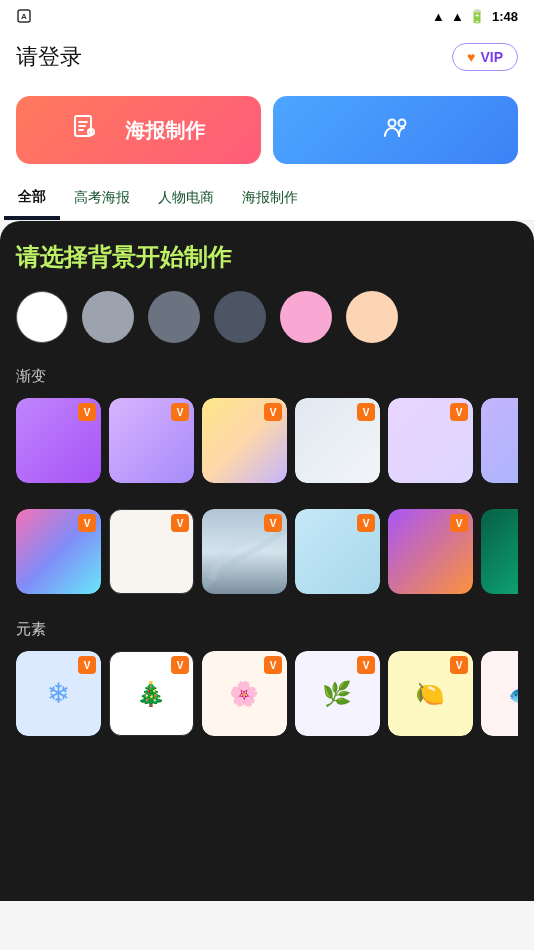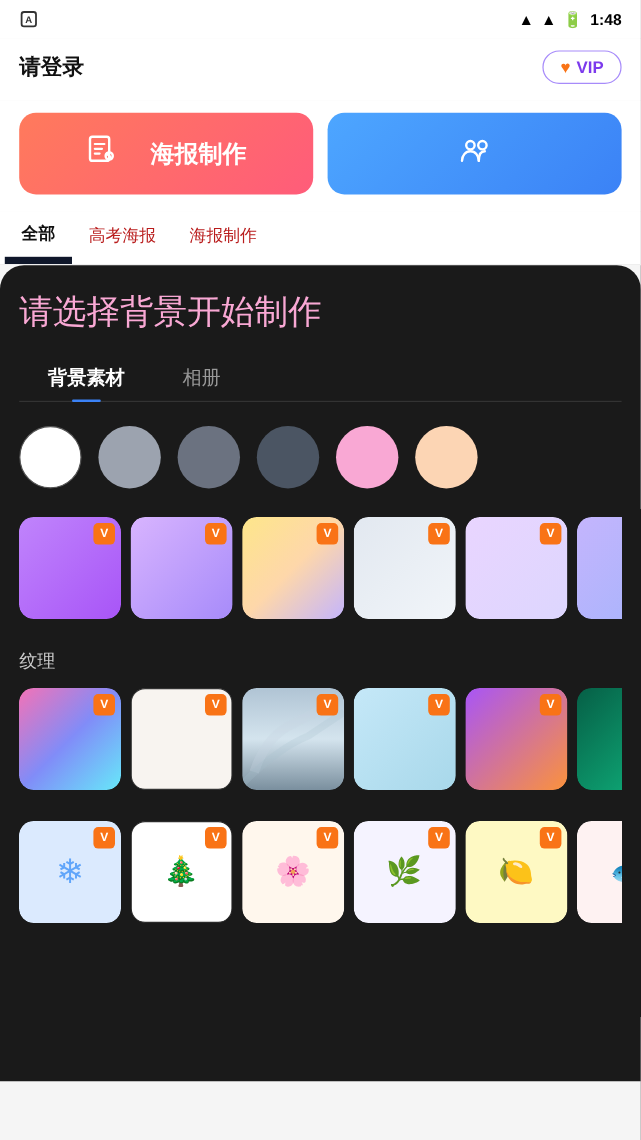--- a/index.html
+++ b/index.html
@@ -25,21 +25,21 @@
     .status-right { display: flex; align-items: center; gap: 6px; font-size: 13px; font-weight: 600; }
 
     
     .header {
       background: #fff;
       display: flex;
       justify-content: space-between;
       align-items: center;
       padding: 10px 16px 14px;
     }
-    .header-title { font-size: 18px; font-weight: 700; color: #111; }
+    .header-title { font-size: 22px; font-weight: 400; color: #111; }
     .vip-btn {
       display: flex;
       align-items: center;
       gap: 5px;
       border: 1.5px solid #a78bfa;
       border-radius: 20px;
       padding: 5px 14px;
       font-size: 14px;
       font-weight: 600;
       color: #7c3aed;
@@ -80,46 +80,46 @@
       align-items: center;
       padding: 0 4px;
       border-bottom: 1px solid #eee;
       overflow-x: auto;
       scrollbar-width: none;
     }
     .category-tabs::-webkit-scrollbar { display: none; }
     .cat-tab {
       padding: 10px 14px;
       font-size: 14px;
-      color: #b91c1c;
+      color: #14532d;
       white-space: nowrap;
       cursor: pointer;
       position: relative;
       border-bottom: 2px solid transparent;
     }
     .cat-tab.active {
       color: #111;
       font-weight: 600;
-      border-bottom: 6px solid #0f172a;
+      border-bottom: 4px solid #0f172a;
     }
 
     
     .overlay {
       position: relative;
       background: #1a1a1a;
       color: #fff;
       border-radius: 20px 20px 0 0;
       padding: 20px 16px 20px;
       min-height: 680px;
     }
 
     .overlay-title {
-      font-size: 28px;
-      font-weight: 400;
-      color: #f9a8d4;
+      font-size: 24px;
+      font-weight: 700;
+      color: #bef264;
       margin-bottom: 18px;
     }
 
     
     .sub-tabs {
       display: flex;
       margin-bottom: 20px;
       border-bottom: 1px solid #333;
     }
     .sub-tab {
@@ -294,41 +294,39 @@
         <circle cx="19" cy="9" r="3.5" stroke="white" stroke-width="2"></circle>
         <path d="M16 22c0-4.4 1.1-8 5-8" stroke="white" stroke-width="2" stroke-linecap="round"></path>
       </svg>
     </span>
   </button>
 </div>
 
 <div class="category-tabs">
   <div class="cat-tab active">全部</div>
   <div class="cat-tab">高考海报</div>
+  <div class="cat-tab">人物电商</div>
   <div class="cat-tab">海报制作</div>
 </div>
 
 <div class="overlay">
 
   <div class="overlay-title">请选择背景开始制作</div>
 
-  <div class="sub-tabs">
-    <div class="sub-tab active">背景素材</div>
-    <div class="sub-tab">相册</div>
-  </div>
 
   <div class="color-row">
     <div class="color-circle" style="background:#ffffff; border: 1px solid #555;"></div>
     <div class="color-circle" style="background:#9ca3af;"></div>
     <div class="color-circle" style="background:#6b7280;"></div>
     <div class="color-circle" style="background:#4b5563;"></div>
     <div class="color-circle" style="background:#f9a8d4;"></div>
     <div class="color-circle" style="background:#fcd5b4;"></div>
   </div>
 
+  <div class="section-label section-label-gradient">渐变</div>
   <div class="thumb-row">
     <div class="thumb-item">
       <div class="thumb-bg grad-1"></div>
       <div class="thumb-badge">V</div>
     </div>
     <div class="thumb-item">
       <div class="thumb-bg grad-2"></div>
       <div class="thumb-badge">V</div>
     </div>
     <div class="thumb-item">
@@ -342,21 +340,20 @@
     <div class="thumb-item">
       <div class="thumb-bg grad-5"></div>
       <div class="thumb-badge">V</div>
     </div>
     <div class="thumb-item">
       <div class="thumb-bg grad-6"></div>
 
     </div>
   </div>
 
-  <div class="section-label">纹理</div>
   <div class="thumb-row">
     <div class="thumb-item">
       <div class="thumb-bg tex-1"></div>
       <div class="thumb-badge">V</div>
     </div>
     <div class="thumb-item">
       <div class="thumb-bg tex-2" style="border:1px solid #333;"></div>
       <div class="thumb-badge">V</div>
     </div>
     <div class="thumb-item">
@@ -375,20 +372,21 @@
     <div class="thumb-item">
       <div class="thumb-bg tex-5"></div>
       <div class="thumb-badge">V</div>
     </div>
     <div class="thumb-item">
       <div class="thumb-bg tex-6"></div>
 
     </div>
   </div>
 
+  <div class="section-label">元素</div>
   <div class="thumb-row">
 
     <div class="thumb-item">
       <div class="thumb-bg el-1-pattern" style="background:#dbeafe; display:flex; align-items:center; justify-content:center; border-radius:12px;">
         <span style="font-size:28px; color:#60a5fa;">❄</span>
       </div>
       <div class="thumb-badge">V</div>
     </div>
 
     <div class="thumb-item">

